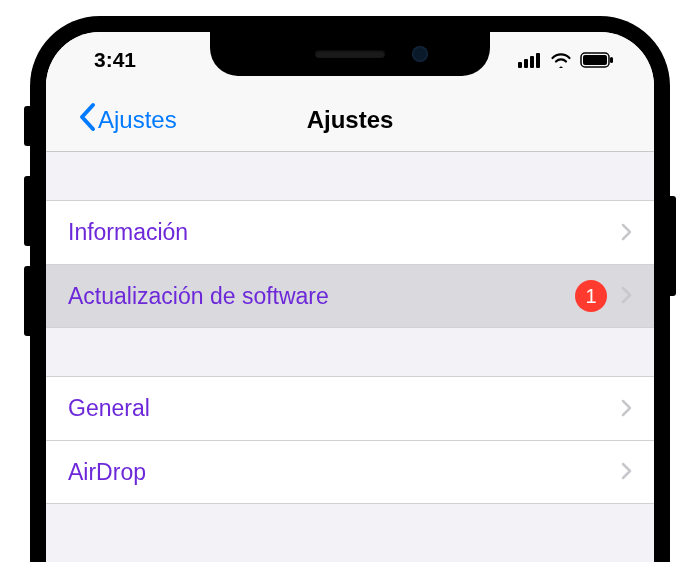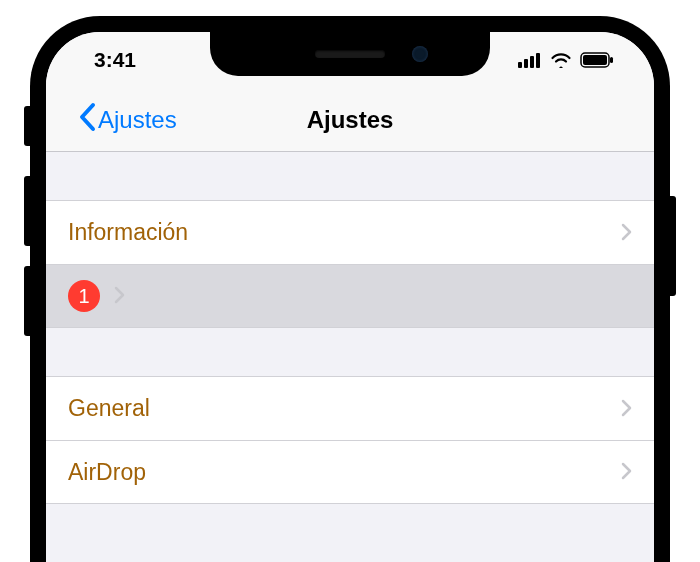--- a/index.html
+++ b/index.html
@@ -156,21 +156,21 @@
       cursor: pointer;
     }
     .list-row:last-child {
       border-bottom: 1px solid #d1d1d6;
     }
     .list-row.selected {
       background: #d9d9de;
     }
     .row-label {
       font-size: 23px;
-      color: #a16207;
+      color: #6d28d9;
       flex: 1;
     }
     .row-chevron {
       color: #c7c7cc;
       font-size: 24px;
       font-weight: 300;
     }
     .badge {
       background: #ff3b30;
       color: #fff;
@@ -240,20 +240,21 @@
     <div class="list-section">
       <div class="list-row">
         <span class="row-label">Información</span>
         <span class="row-chevron">
           <svg width="11" height="18" viewBox="0 0 11 18">
               <path d="M2 2 L9 9 L2 16" stroke="#c7c7cc" stroke-width="2.5" fill="none" stroke-linecap="round" stroke-linejoin="round"></path>
             </svg>
         </span>
       </div>
       <div class="list-row selected">
+        <span class="row-label">Actualización de software</span>
         <span class="badge">1</span>
         <span class="row-chevron">
           <svg width="11" height="18" viewBox="0 0 11 18">
               <path d="M2 2 L9 9 L2 16" stroke="#c7c7cc" stroke-width="2.5" fill="none" stroke-linecap="round" stroke-linejoin="round"></path>
             </svg>
         </span>
       </div>
     </div>
 
     <div class="list-section second">

